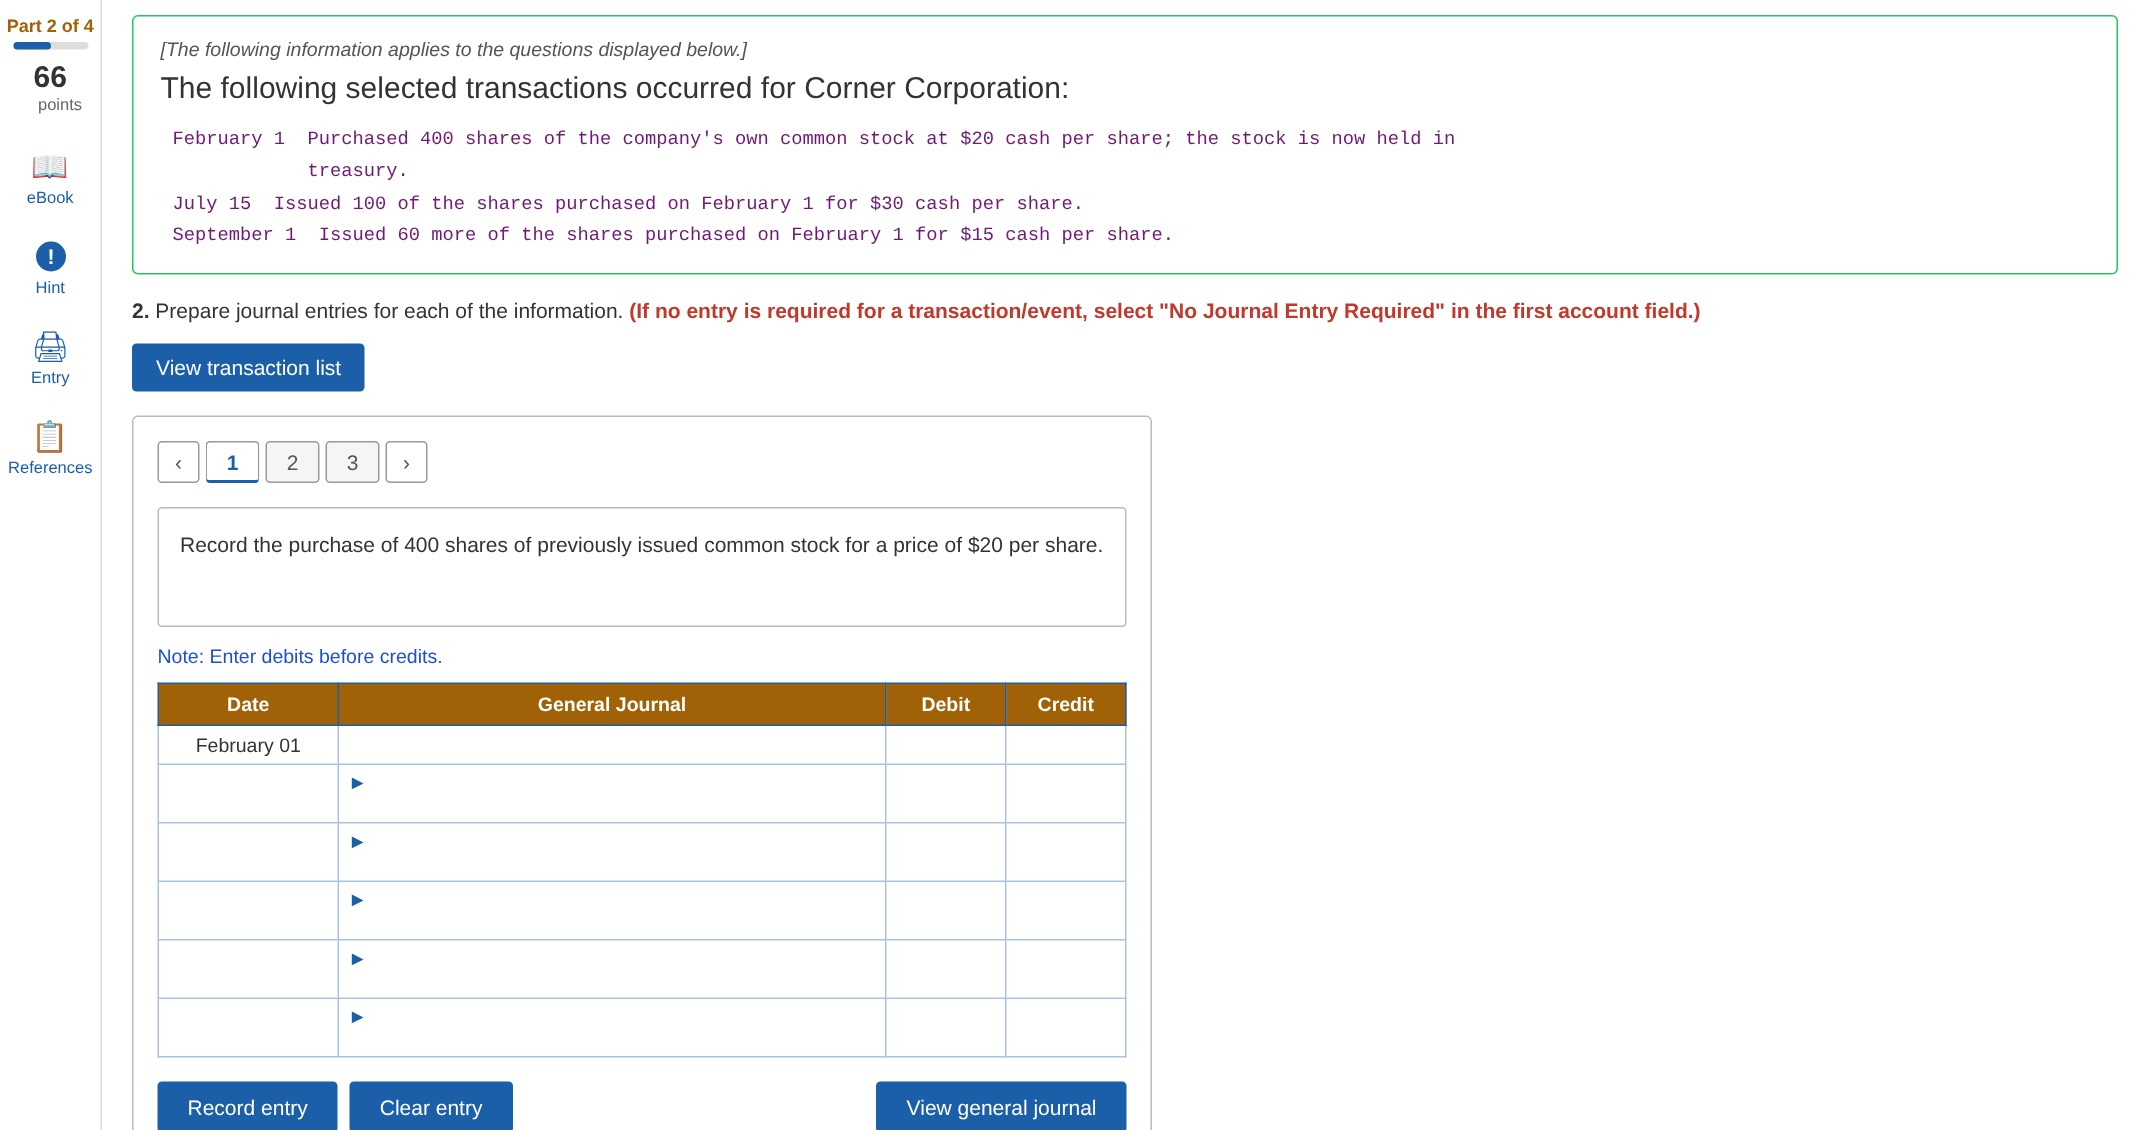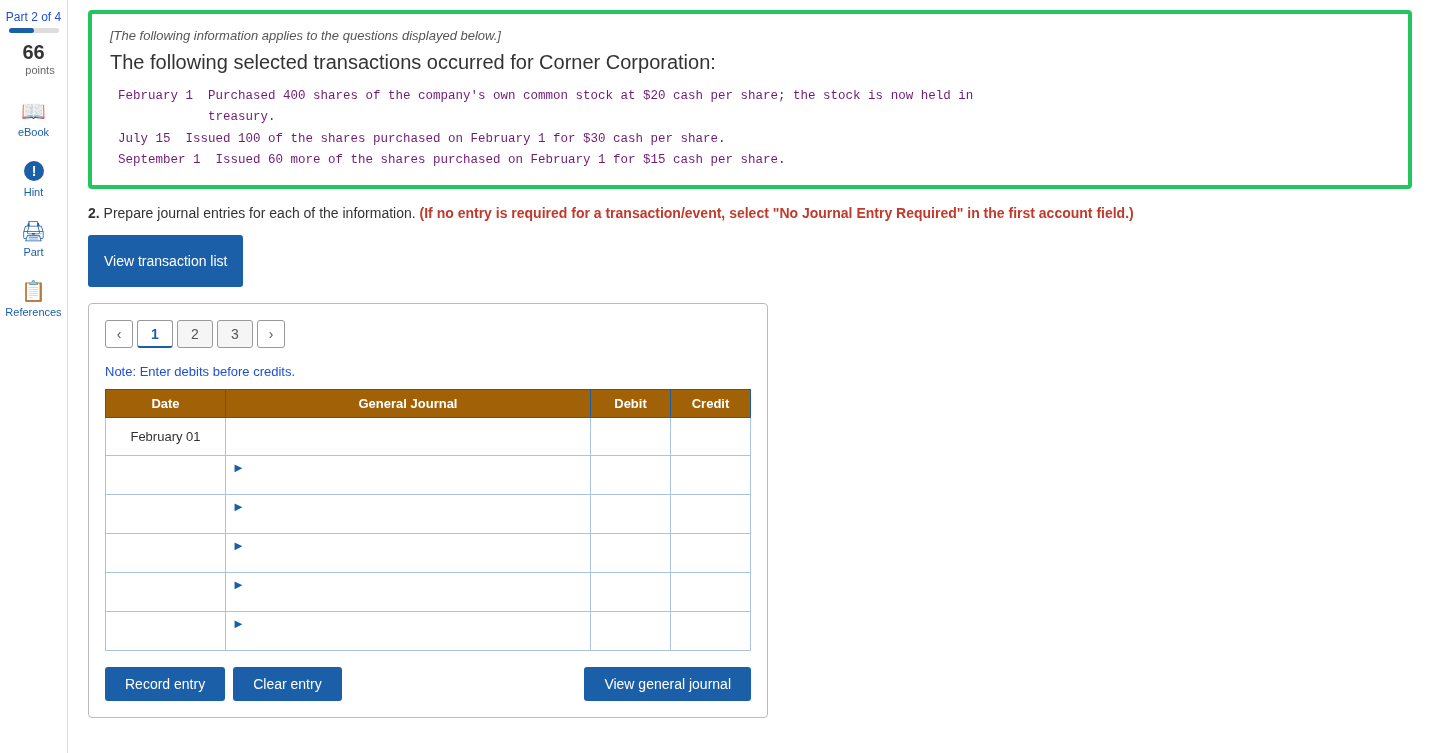--- a/index.html
+++ b/index.html
@@ -11,22 +11,22 @@
       min-height: 753px;
       border-right: 1px solid #ddd;
       display: flex;
       flex-direction: column;
       align-items: center;
       padding-top: 10px;
       background: #fff;
     }
     .sidebar-part {
       font-size: 12px;
-      color: #1d4ed8;
-      font-weight: normal;
+      color: #a16207;
+      font-weight: bold;
       margin-bottom: 4px;
       text-align: center;
     }
     .sidebar-progress {
       width: 50px;
       height: 5px;
       background: #ddd;
       border-radius: 3px;
       margin-bottom: 8px;
     }
@@ -73,21 +73,21 @@
 
     
     .main {
       flex: 1;
       padding: 10px 20px;
       overflow-y: auto;
     }
 
     
     .info-box {
-      border: 4px solid #22c55e;
+      border: 1px solid #22c55e;
       border-radius: 4px;
       padding: 14px 18px;
       margin-bottom: 16px;
       background: #fff;
     }
     .info-box .italic-note {
       font-style: italic;
       color: #555;
       margin-bottom: 8px;
       font-size: 13px;
@@ -120,21 +120,21 @@
     .question-bold-red {
       font-weight: bold;
       color: #c0392b;
     }
 
     
     .btn-view-transaction {
       background: #1a5fa8;
       color: #fff;
       border: none;
-      padding: 18px 16px;
+      padding: 8px 16px;
       border-radius: 3px;
       cursor: pointer;
       font-size: 14px;
       margin-bottom: 16px;
     }
 
     
     .worksheet-container {
       border: 1px solid #bbb;
       border-radius: 4px;
@@ -220,21 +220,21 @@
       font-size: 13px;
       border: 1px solid #1a5fa8;
     }
     .journal-table th:first-child { width: 120px; }
     .journal-table th:nth-child(2) { width: auto; }
     .journal-table th:nth-child(3) { width: 80px; }
     .journal-table th:nth-child(4) { width: 80px; }
     .journal-table td {
       border: 1px solid #aac4e0;
       padding: 4px 6px;
-      height: 38px;
+      height: 26px;
       font-size: 13px;
     }
     .journal-table td.date-cell {
       text-align: center;
       font-size: 13px;
     }
     .journal-table td input {
       border: none;
       outline: none;
       width: 100%;
@@ -282,21 +282,21 @@
     <div class="sidebar-icon">
       <svg width="24" height="24" viewBox="0 0 24 24" fill="#1a5fa8">
           <circle cx="12" cy="12" r="10" fill="#1a5fa8"></circle>
           <text x="12" y="17" text-anchor="middle" fill="white" font-size="14" font-weight="bold">!</text>
         </svg>
     </div>
     <div class="sidebar-label">Hint</div>
   </div>
   <div class="sidebar-item">
     <div class="sidebar-icon">🖨</div>
-    <div class="sidebar-label">Part</div>
+    <div class="sidebar-label">Entry</div>
   </div>
   <div class="sidebar-item">
     <div class="sidebar-icon">📋</div>
     <div class="sidebar-label">References</div>
   </div>
 </div>
 
 <div class="main">
 
   
@@ -325,20 +325,21 @@
   <div class="worksheet-container">
 
     <div class="tab-nav">
       <button class="tab-arrow">‹</button>
       <button class="tab-btn active">1</button>
       <button class="tab-btn">2</button>
       <button class="tab-btn">3</button>
       <button class="tab-arrow">›</button>
     </div>
 
+    <div class="description-box">Record the purchase of 400 shares of previously issued common stock for a price of $20 per share.</div>
 
     <div class="note-text">Note: Enter debits before credits.</div>
 
     <table class="journal-table">
       <thead>
         <tr>
           <th>Date</th>
           <th>General Journal</th>
           <th>Debit</th>
           <th>Credit</th>

